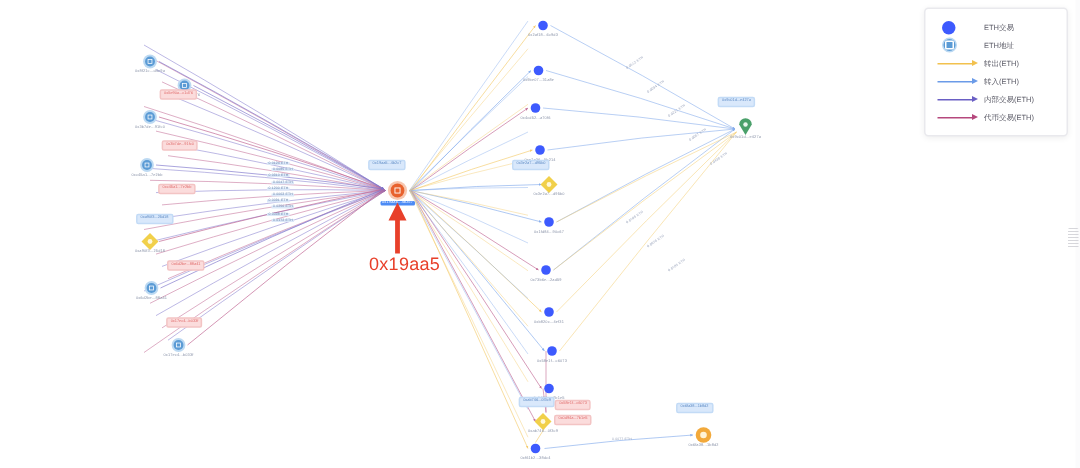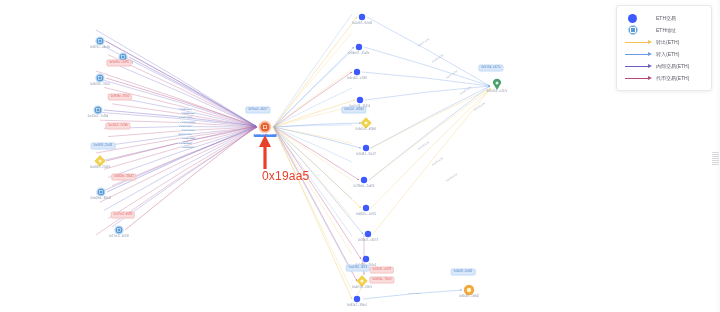--- a/index.html
+++ b/index.html
@@ -39,21 +39,21 @@
         margin-left:3.5px;border:1.6px solid #bcd9f2;box-sizing:border-box;
         display:flex;align-items:center;justify-content:center;}
   .addr i{display:block;width:4px;height:4px;border:.8px solid #fff;border-radius:1px;}
   .arrowline{position:relative;width:26px;height:1px;margin-left:1px;}
   .arrowline::after{content:"";position:absolute;right:-1px;top:-2px;
     border-left:4px solid currentColor;border-top:2.5px solid transparent;border-bottom:2.5px solid transparent;}
   .arrowline::before{content:"";position:absolute;left:0;right:3px;top:0;height:1px;background:currentColor;}
 
   
   #annot-text{position:absolute;left:246px;top:169px;font-size:12px;color:#e8402a;
-    font-family:"Liberation Sans",sans-serif;letter-spacing:.2px;margin-left:16px;}
+    font-family:"Liberation Sans",sans-serif;letter-spacing:.2px;}
 
   
   #panel-handle{position:absolute;right:1px;top:152px;width:7px;height:14px;
     background:repeating-linear-gradient(to bottom,#c9c9cf 0 1px,transparent 1px 2px);
     opacity:.75;border-radius:1px;}
   #right-strip{position:absolute;right:0;top:0;width:3px;height:312px;background:#fbfbfc;}
 </style>
 </head>
 <body>
 

